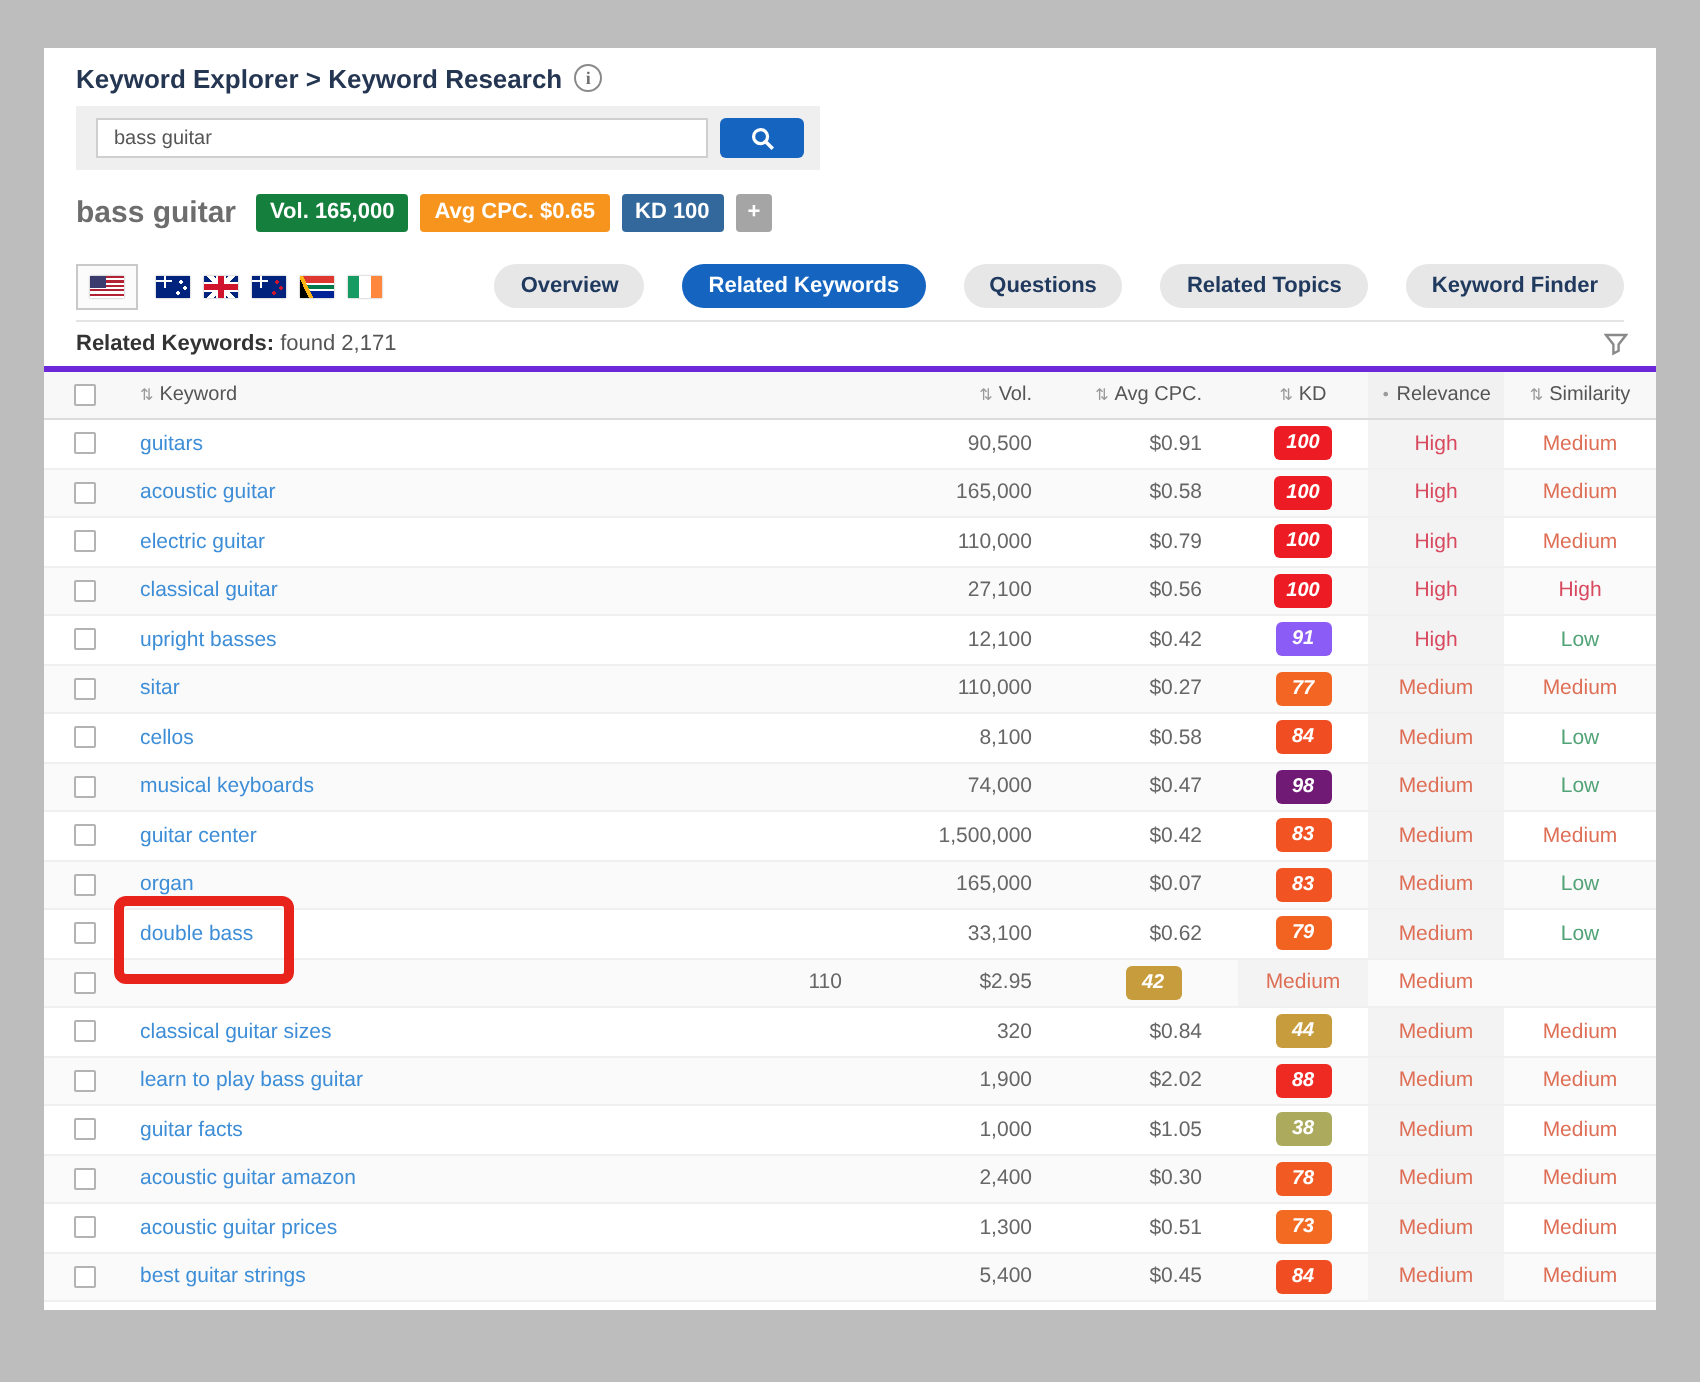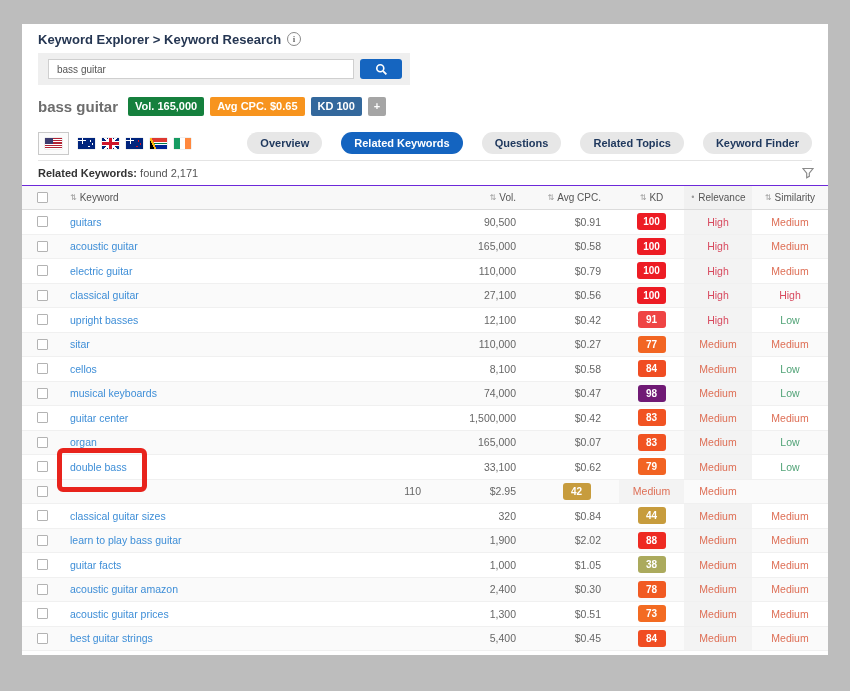--- a/index.html
+++ b/index.html
@@ -56,40 +56,40 @@
     linear-gradient(#fff,#fff) 3.5px 0/1px 6px no-repeat,
     #00247d;}
   .flag-za{background:
     linear-gradient(65deg,#000 0 4px,#ffb612 4px 6px,transparent 6px),
     linear-gradient(180deg,#de3831 0 33%,#fff 33% 43%,#007a4d 43% 57%,#fff 57% 67%,#002395 67% 100%);}
   .flag-ie{background:linear-gradient(90deg,#169b62 0 33%,#fff 33% 67%,#ff883e 67% 100%);}
   .tabs{display:flex;gap:19px;}
   .tab{padding:5px 13px;border-radius:12px;background:#e7e7e7;color:#20395e;font-size:11px;font-weight:bold;cursor:pointer;white-space:nowrap;}
   .tab.active{background:#1464c0;color:#fff;}
   
-  .found-bar{height:25px;box-sizing:border-box;border-bottom:1px solid #6d28d9;padding:0 14px 0 16px;display:flex;align-items:center;justify-content:space-between;font-size:11px;color:#555;}
+  .found-bar{height:25px;box-sizing:border-box;border-bottom:3px solid #6d28d9;padding:0 14px 0 16px;display:flex;align-items:center;justify-content:space-between;font-size:11px;color:#555;}
   .found-bar b{color:#333;}
   
   .grid{display:grid;grid-template-columns:40px 1fr 95px 85px 65px 68px 76px;align-items:center;}
   .thead{height:24px;box-sizing:border-box;background:#f8f8f8;border-bottom:1px solid #dcdcdc;font-size:10px;color:#555;}
   .thead .hc{display:flex;align-items:center;gap:3px;}
   .sort{color:#9a9a9a;font-size:8px;font-family:"DejaVu Sans",sans-serif;}
   .hc.right{justify-content:flex-end;padding-right:18px;}
   .hc.center{justify-content:center;}
   .hc-rel{background:#f1f1f1;height:100%;}
   .trow{height:24.5px;box-sizing:border-box;border-bottom:1px solid #f0f0f0;font-size:10.5px;}
   .trow:nth-child(even){background:#fafafa;}
   .cell{height:100%;display:flex;align-items:center;}
   .c-check{justify-content:center;}
   .cb{width:9px;height:9px;border:1px solid #b3b3b3;border-radius:1px;background:#fff;display:inline-block;cursor:pointer;}
   .c-kw{padding-left:8px;}
   .kw{color:#3e8ed7;cursor:pointer;text-decoration:none;}
   .num{justify-content:flex-end;padding-right:18px;color:#666;}
   .c-kd{justify-content:center;}
-  .kd-badge{min-width:16px;text-align:center;color:#fff;font-weight:bold;font-size:10px;padding:3px 6px;border-radius:3px;line-height:11px;}
+  .kd-badge{min-width:16px;text-align:center;color:#fff;font-weight:bold;font-size:10px;padding:3px 6px;border-radius:3px;line-height:11px;font-style:italic;}
   .c-rel{justify-content:center;background:#f3f3f3;font-size:10.5px;}
   .c-sim{justify-content:center;font-size:10.5px;}
   
   .annotation{position:absolute;left:35px;top:424px;width:80px;height:34px;border:5px solid #e8231c;border-radius:6px;pointer-events:none;z-index:9;}
 </style>
 </head>
 <body>
 
 <div class="page">
 
@@ -248,21 +248,21 @@
   <div class="grid trow">
     <div class="cell c-check">
           <span class="cb"></span>
         </div>
     <div class="cell c-kw">
           <a class="kw">upright basses</a>
         </div>
     <div class="cell num">12,100</div>
     <div class="cell num">$0.42</div>
     <div class="cell c-kd">
-          <span class="kd-badge" style="background-color: #ef4444;">91</span>
+          <span class="kd-badge" style="background-color: #8b5cf6;">91</span>
         </div>
     <div class="cell c-rel" style="color: rgb(216, 74, 95);">High</div>
     <div class="cell c-sim" style="color: rgb(81, 163, 119);">Low</div>
   </div>
 
   <div class="grid trow">
     <div class="cell c-check">
           <span class="cb"></span>
         </div>
     <div class="cell c-kw">

